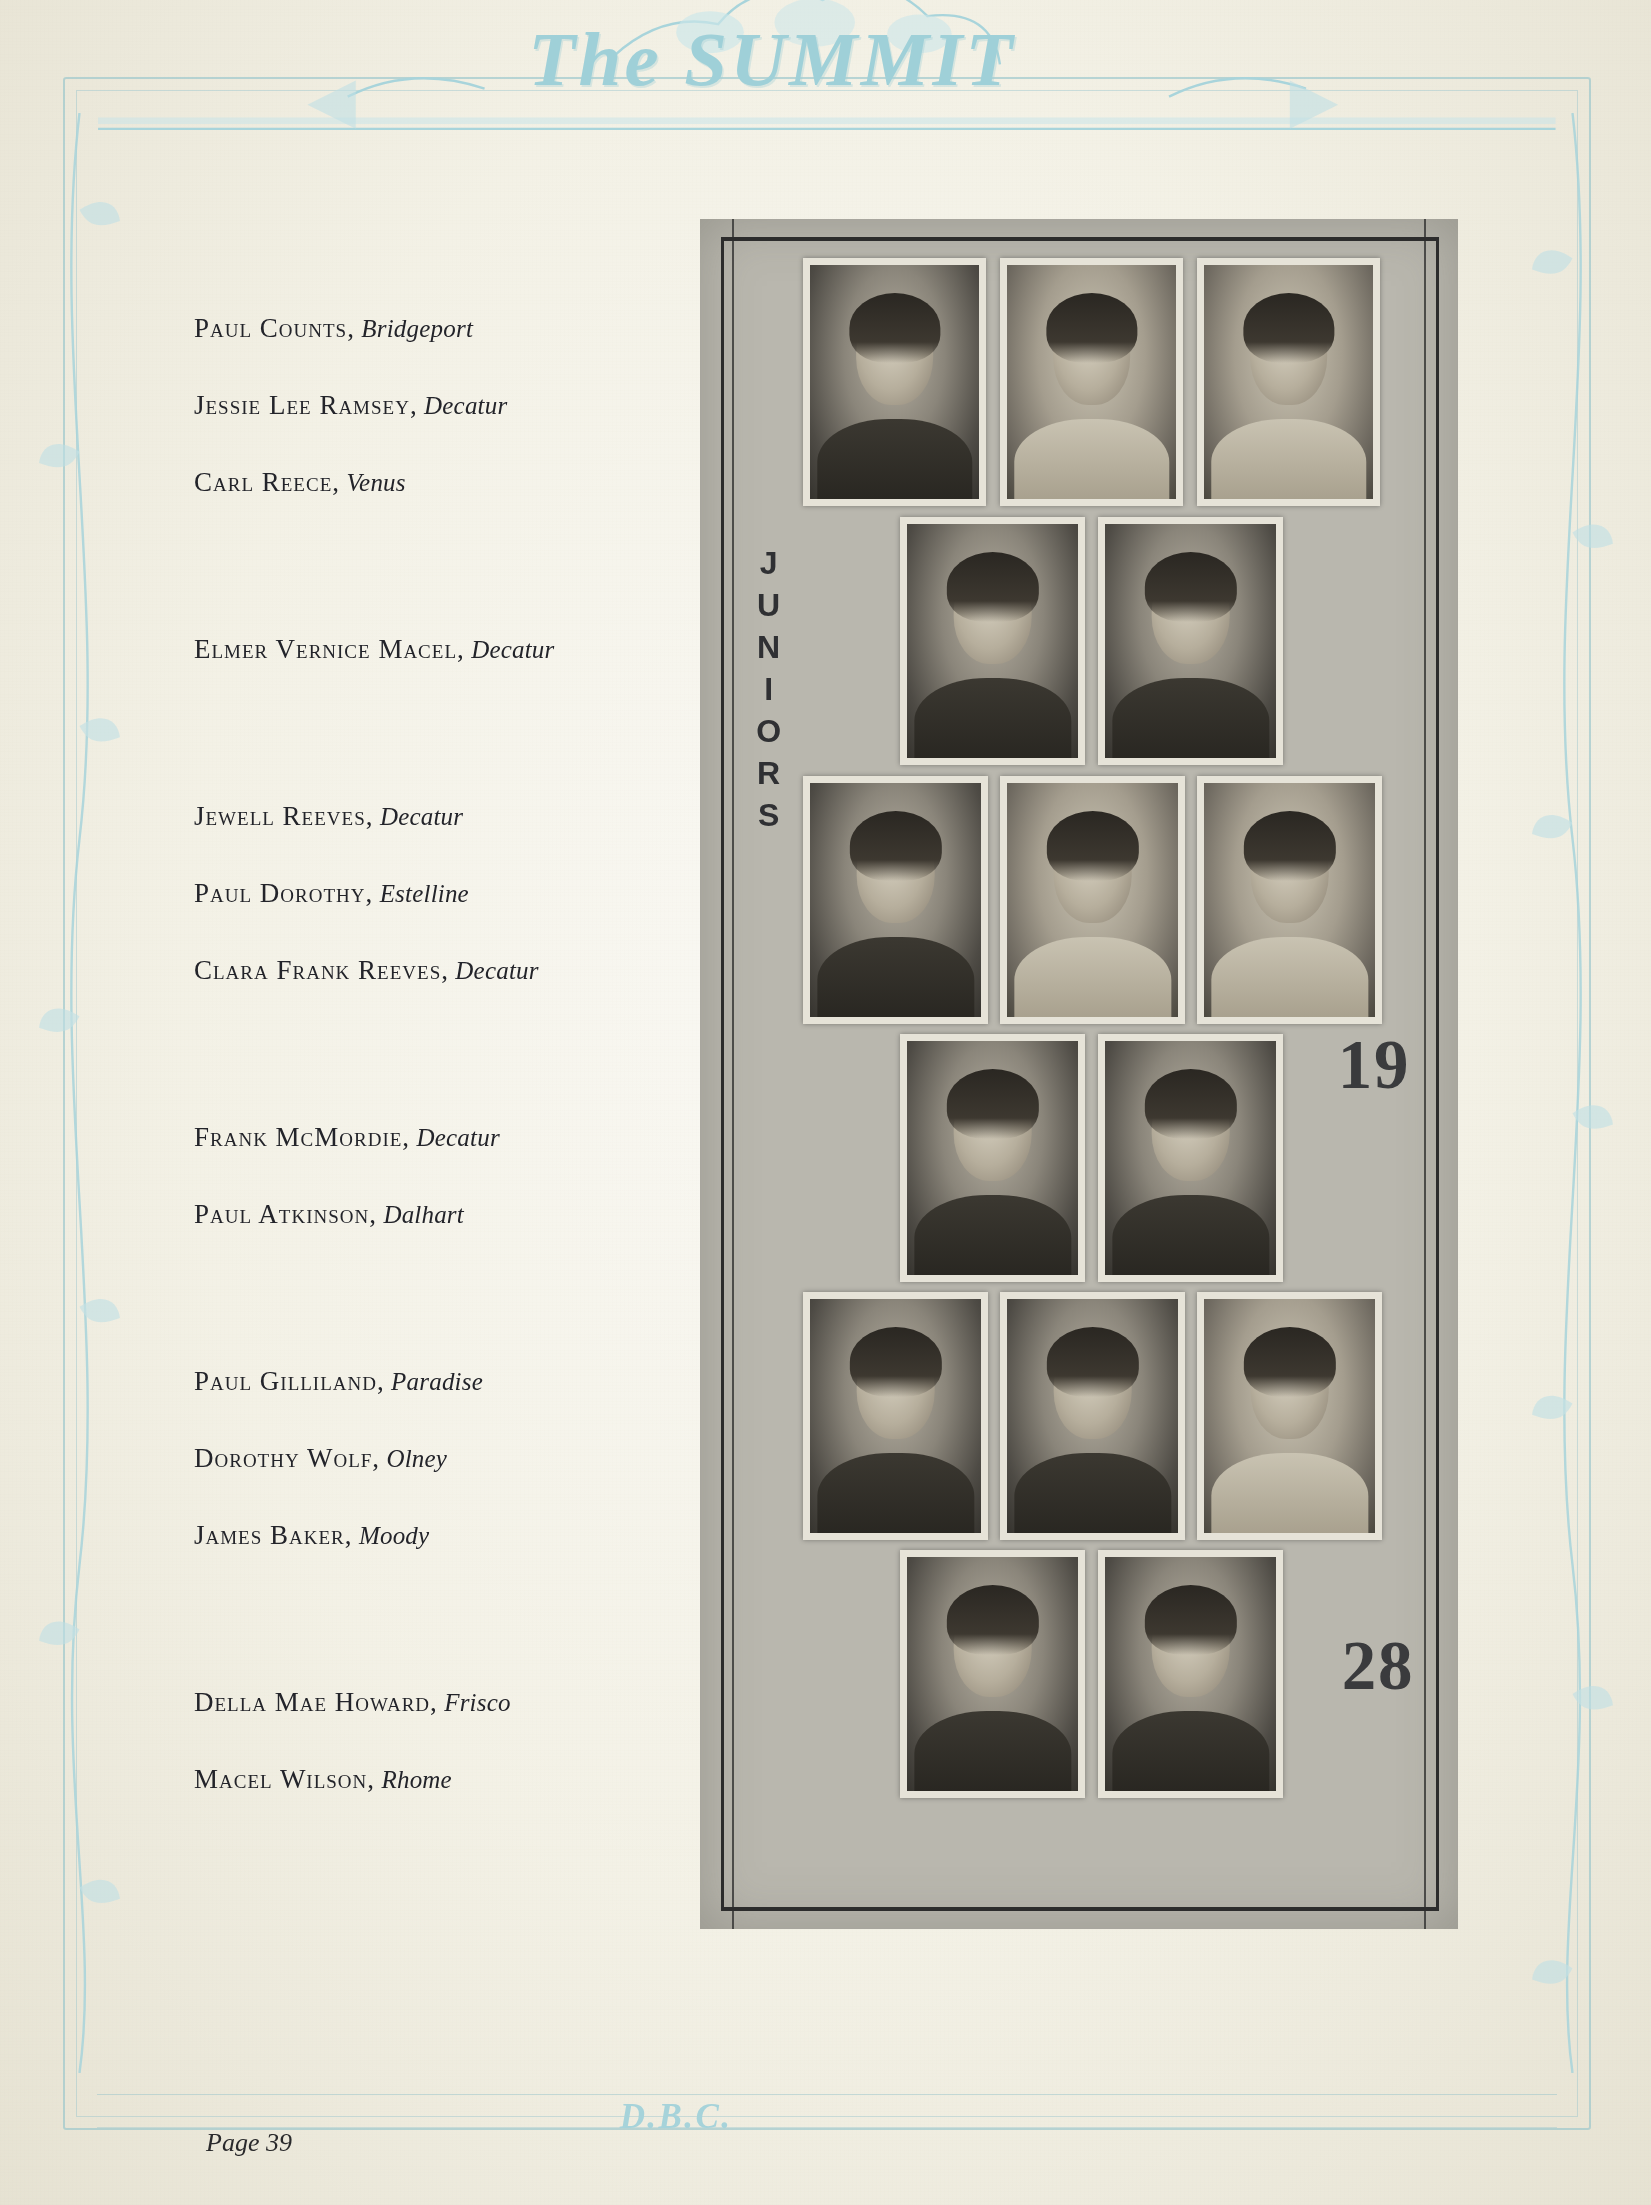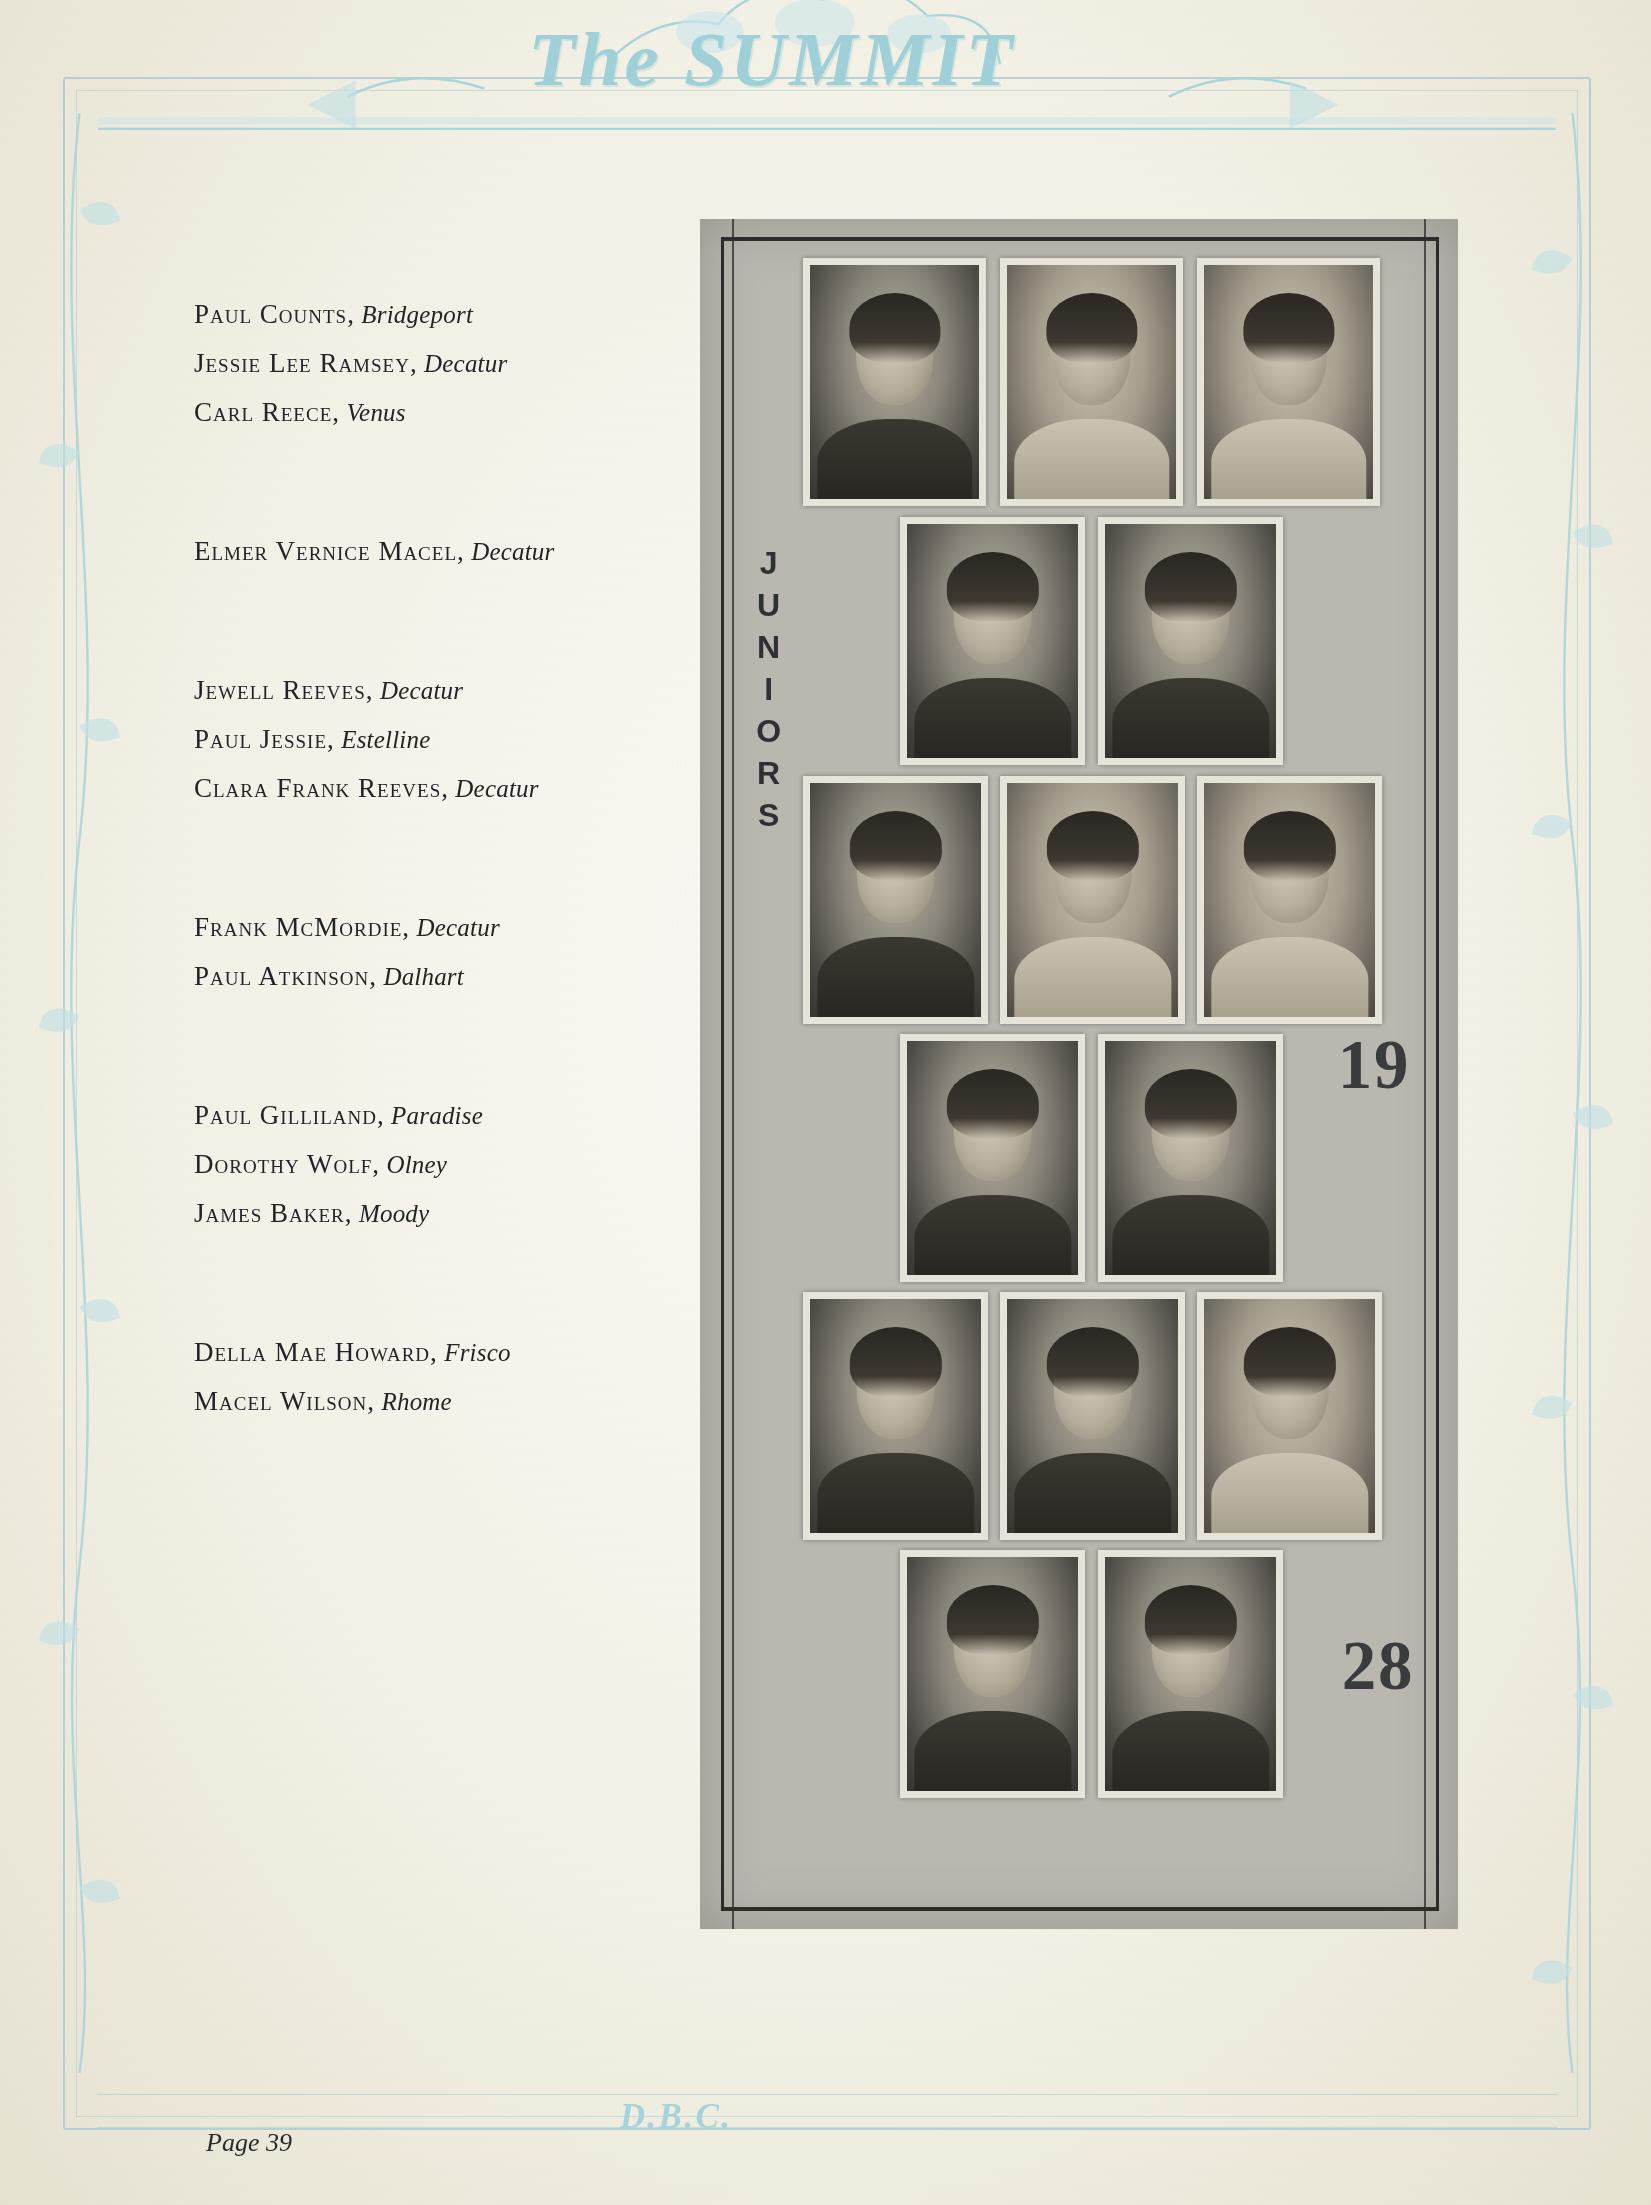--- a/index.html
+++ b/index.html
@@ -86,21 +86,21 @@
     position: absolute;
     left: 194px;
     top: 290px;
     width: 500px;
   }
   .name-group {
     margin-bottom: 90px;
   }
   .name-line {
     font-size: 24px;
-    line-height: 48px;
+    line-height: 76px;
     color: #23242a;
     white-space: nowrap;
     letter-spacing: 0.4px;
   }
   .name-line .person {
     font-variant: small-caps;
     font-size: 27px;
     letter-spacing: 1px;
   }
   .name-line .town {
@@ -313,21 +313,21 @@
         <span class="town">Decatur</span>
       </div>
     </div>
 
     <div class="name-group">
       <div class="name-line">
         <span class="person">Jewell Reeves,</span>
         <span class="town">Decatur</span>
       </div>
       <div class="name-line">
-        <span class="person">Paul Jessie,</span>
+        <span class="person">Paul Dorothy,</span>
         <span class="town">Estelline</span>
       </div>
       <div class="name-line">
         <span class="person">Clara Frank Reeves,</span>
         <span class="town">Decatur</span>
       </div>
     </div>
 
     <div class="name-group">
       <div class="name-line">

